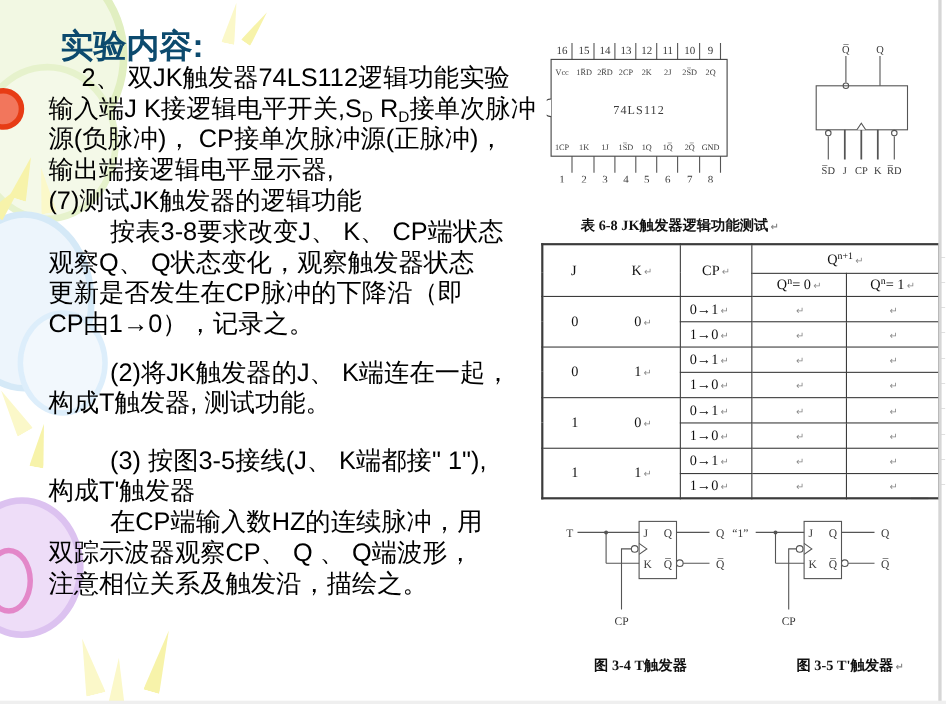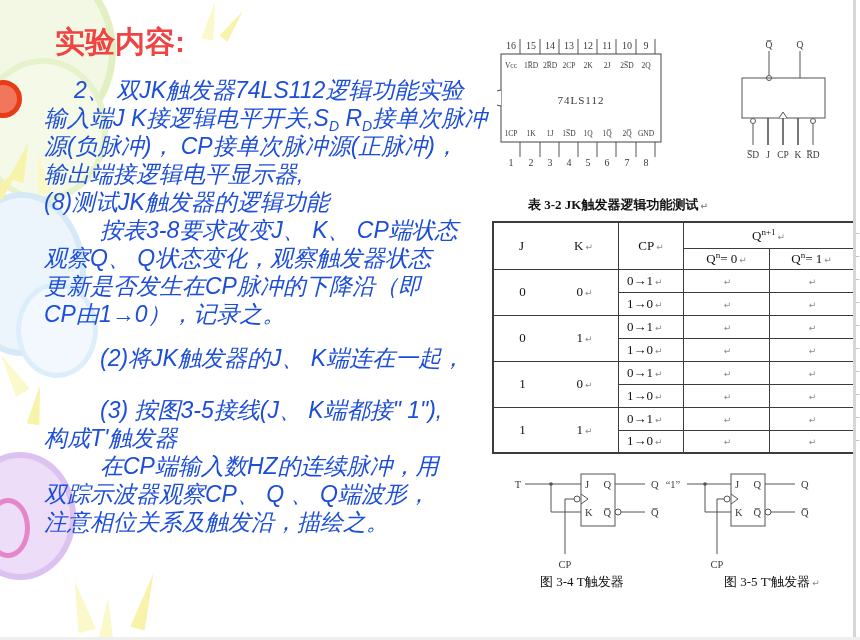--- a/index.html
+++ b/index.html
@@ -22,23 +22,23 @@
   .y5{left:138px;top:572px;width:15px;height:58px;background:#f7f3aa;transform:rotate(16deg);}
   .y6{left:100px;top:598px;width:14px;height:40px;background:#fbf8c9;transform:rotate(3deg);}
   .y7{left:205px;top:2px;width:12px;height:38px;background:#fbf8c9;transform:rotate(12deg);}
   .y8{left:228px;top:8px;width:10px;height:34px;background:#f7f3aa;transform:rotate(35deg);}
   .y9{left:4px;top:352px;width:16px;height:44px;background:#fbf8c9;transform:rotate(-30deg);}
   .y10{left:30px;top:385px;width:13px;height:40px;background:#f7f3aa;transform:rotate(10deg);}
   .edge-right{position:absolute;left:853px;top:0;width:3px;height:640px;background:#d6d6d6;z-index:3;}
   .edge-bottom{position:absolute;left:0;top:637px;width:860px;height:3px;background:#efefef;z-index:3;}
   .resize-handle{position:absolute;left:828px;top:452px;width:16px;height:2px;background:#c9c9c9;z-index:2;}
   
-  .page-title{position:absolute;left:55px;top:22px;font-size:30px;font-weight:bold;color:#ef4444;z-index:2;}
-  .content-text{position:absolute;left:44px;top:76px;width:460px;color:#1d4ed8;font-size:23px;
-                line-height:28px;white-space:nowrap;z-index:2;font-style:italic;}
+  .page-title{position:absolute;left:55px;top:22px;font-size:30px;font-weight:bold;color:#0c4a6e;z-index:2;}
+  .content-text{position:absolute;left:44px;top:56px;width:460px;color:#000000;font-size:23px;
+                line-height:28px;white-space:nowrap;z-index:2;}
   .line{height:28px;}
   .ind1{padding-left:30px;}
   .ind2{padding-left:56px;}
   .gap26{margin-top:16px;}
   .gap24{margin-top:24px;}
   .sb{font-size:14px;vertical-align:-5px;}
   
   .dg{position:absolute;z-index:2;}
   .dg text{font-family:"Liberation Serif","DejaVu Serif",serif;fill:#3a3a3a;}
   
@@ -50,22 +50,22 @@
               font-size:13px;color:#111;padding:0;text-align:center;}
   td.w-jk{width:124px;} td.w-cp{width:64px;} td.w-q0{width:85px;} td.w-q1{width:83px;}
   tr.h1{height:26px;} tr.h2{height:21px;} tr.dr{height:23px;}
   .jkflex{display:flex;justify-content:space-around;align-items:center;}
   .cpcell{text-align:left !important;padding-left:8px !important;}
   .mark{font-size:9px;color:#8a8a8a;margin-left:2px;font-family:"DejaVu Sans",sans-serif;}
   .sp{font-size:9px;vertical-align:5px;text-align:center;}
   .rowmarks{position:absolute;left:852px;top:221px;z-index:2;}
   .rowmarks div{height:23px;line-height:23px;font-size:9px;color:#8a8a8a;}
   
-  .cap{position:absolute;font-size:13px;font-weight:normal;color:#111;z-index:2;
-       font-family:"Liberation Serif","DejaVu Serif",serif;}
+  .cap{position:absolute;font-size:13px;font-weight:bold;color:#111;z-index:2;
+       font-family:"Liberation Serif","DejaVu Serif",serif;margin-top:23px;}
 </style>
 </head>
 <body>
 
 <div class="slide">
 
   <div class="deco g1"></div>
   <div class="deco g2"></div>
   <div class="deco redarc"></div>
   <div class="deco b1"></div>
@@ -86,26 +86,27 @@
   <div class="edge-bottom"></div>
   <div class="resize-handle"></div>
 
   <div class="page-title">实验内容:</div>
 
   <div class="content-text">
     <div class="line ind1">2、 双JK触发器74LS112逻辑功能实验</div>
     <div class="line"><span>输入端J K接逻辑电平开关,S</span><span class="sb">D</span><span> R</span><span class="sb">D</span><span>接单次脉冲</span></div>
     <div class="line">源(负脉冲)， CP接单次脉冲源(正脉冲)，</div>
     <div class="line">输出端接逻辑电平显示器,</div>
-    <div class="line">(8)测试JK触发器的逻辑功能</div>
+    <div class="line">(7)测试JK触发器的逻辑功能</div>
     <div class="line ind2">按表3‐8要求改变J、 K、 CP端状态</div>
     <div class="line">观察Q、 Q状态变化，观察触发器状态</div>
     <div class="line">更新是否发生在CP脉冲的下降沿（即</div>
     <div class="line">CP由1→0），记录之。</div>
     <div class="line ind2 gap26">(2)将JK触发器的J、 K端连在一起，</div>
+    <div class="line">构成T触发器, 测试功能。</div>
     <div class="line ind2 gap24">(3) 按图3-5接线(J、 K端都接" 1"),</div>
     <div class="line">构成T'触发器</div>
     <div class="line ind2">在CP端输入数HZ的连续脉冲，用</div>
     <div class="line">双踪示波器观察CP、 Q 、 Q端波形，</div>
     <div class="line">注意相位关系及触发沿，描绘之。</div>
   </div>
 
   <svg class="dg" style="left:497px;top:36px;" width="168" height="130" viewBox="0 0 168 130">
     <g stroke="#555" stroke-width="1">
       <line x1="23" y1="3" x2="23" y2="18"></line>
@@ -188,21 +189,21 @@
       <text x="67" y="18">Q</text>
       <text x="20" y="128">S̅D</text>
       <text x="35" y="128">J</text>
       <text x="50" y="128">CP</text>
       <text x="65" y="128">K</text>
       <text x="80" y="128">R̅D</text>
     </g>
   </svg>
 
   <div class="tbl-wrap">
-    <div class="tbl-title"><span>表 3-2  JK触发器逻辑功能测试</span><span class="mark">↵</span></div>
+    <div class="tbl-title"><span>表 6-8  JK触发器逻辑功能测试</span><span class="mark">↵</span></div>
     <table class="jk">
       <tbody>
           <tr class="h1">
         <td class="w-jk" rowspan="2">
           <div class="jkflex">
                 <span>J</span>
                 <span><span>K</span><span class="mark">↵</span></span>
               </div>
         </td>
         <td class="w-cp" rowspan="2"><span>CP</span><span class="mark">↵</span></td>

